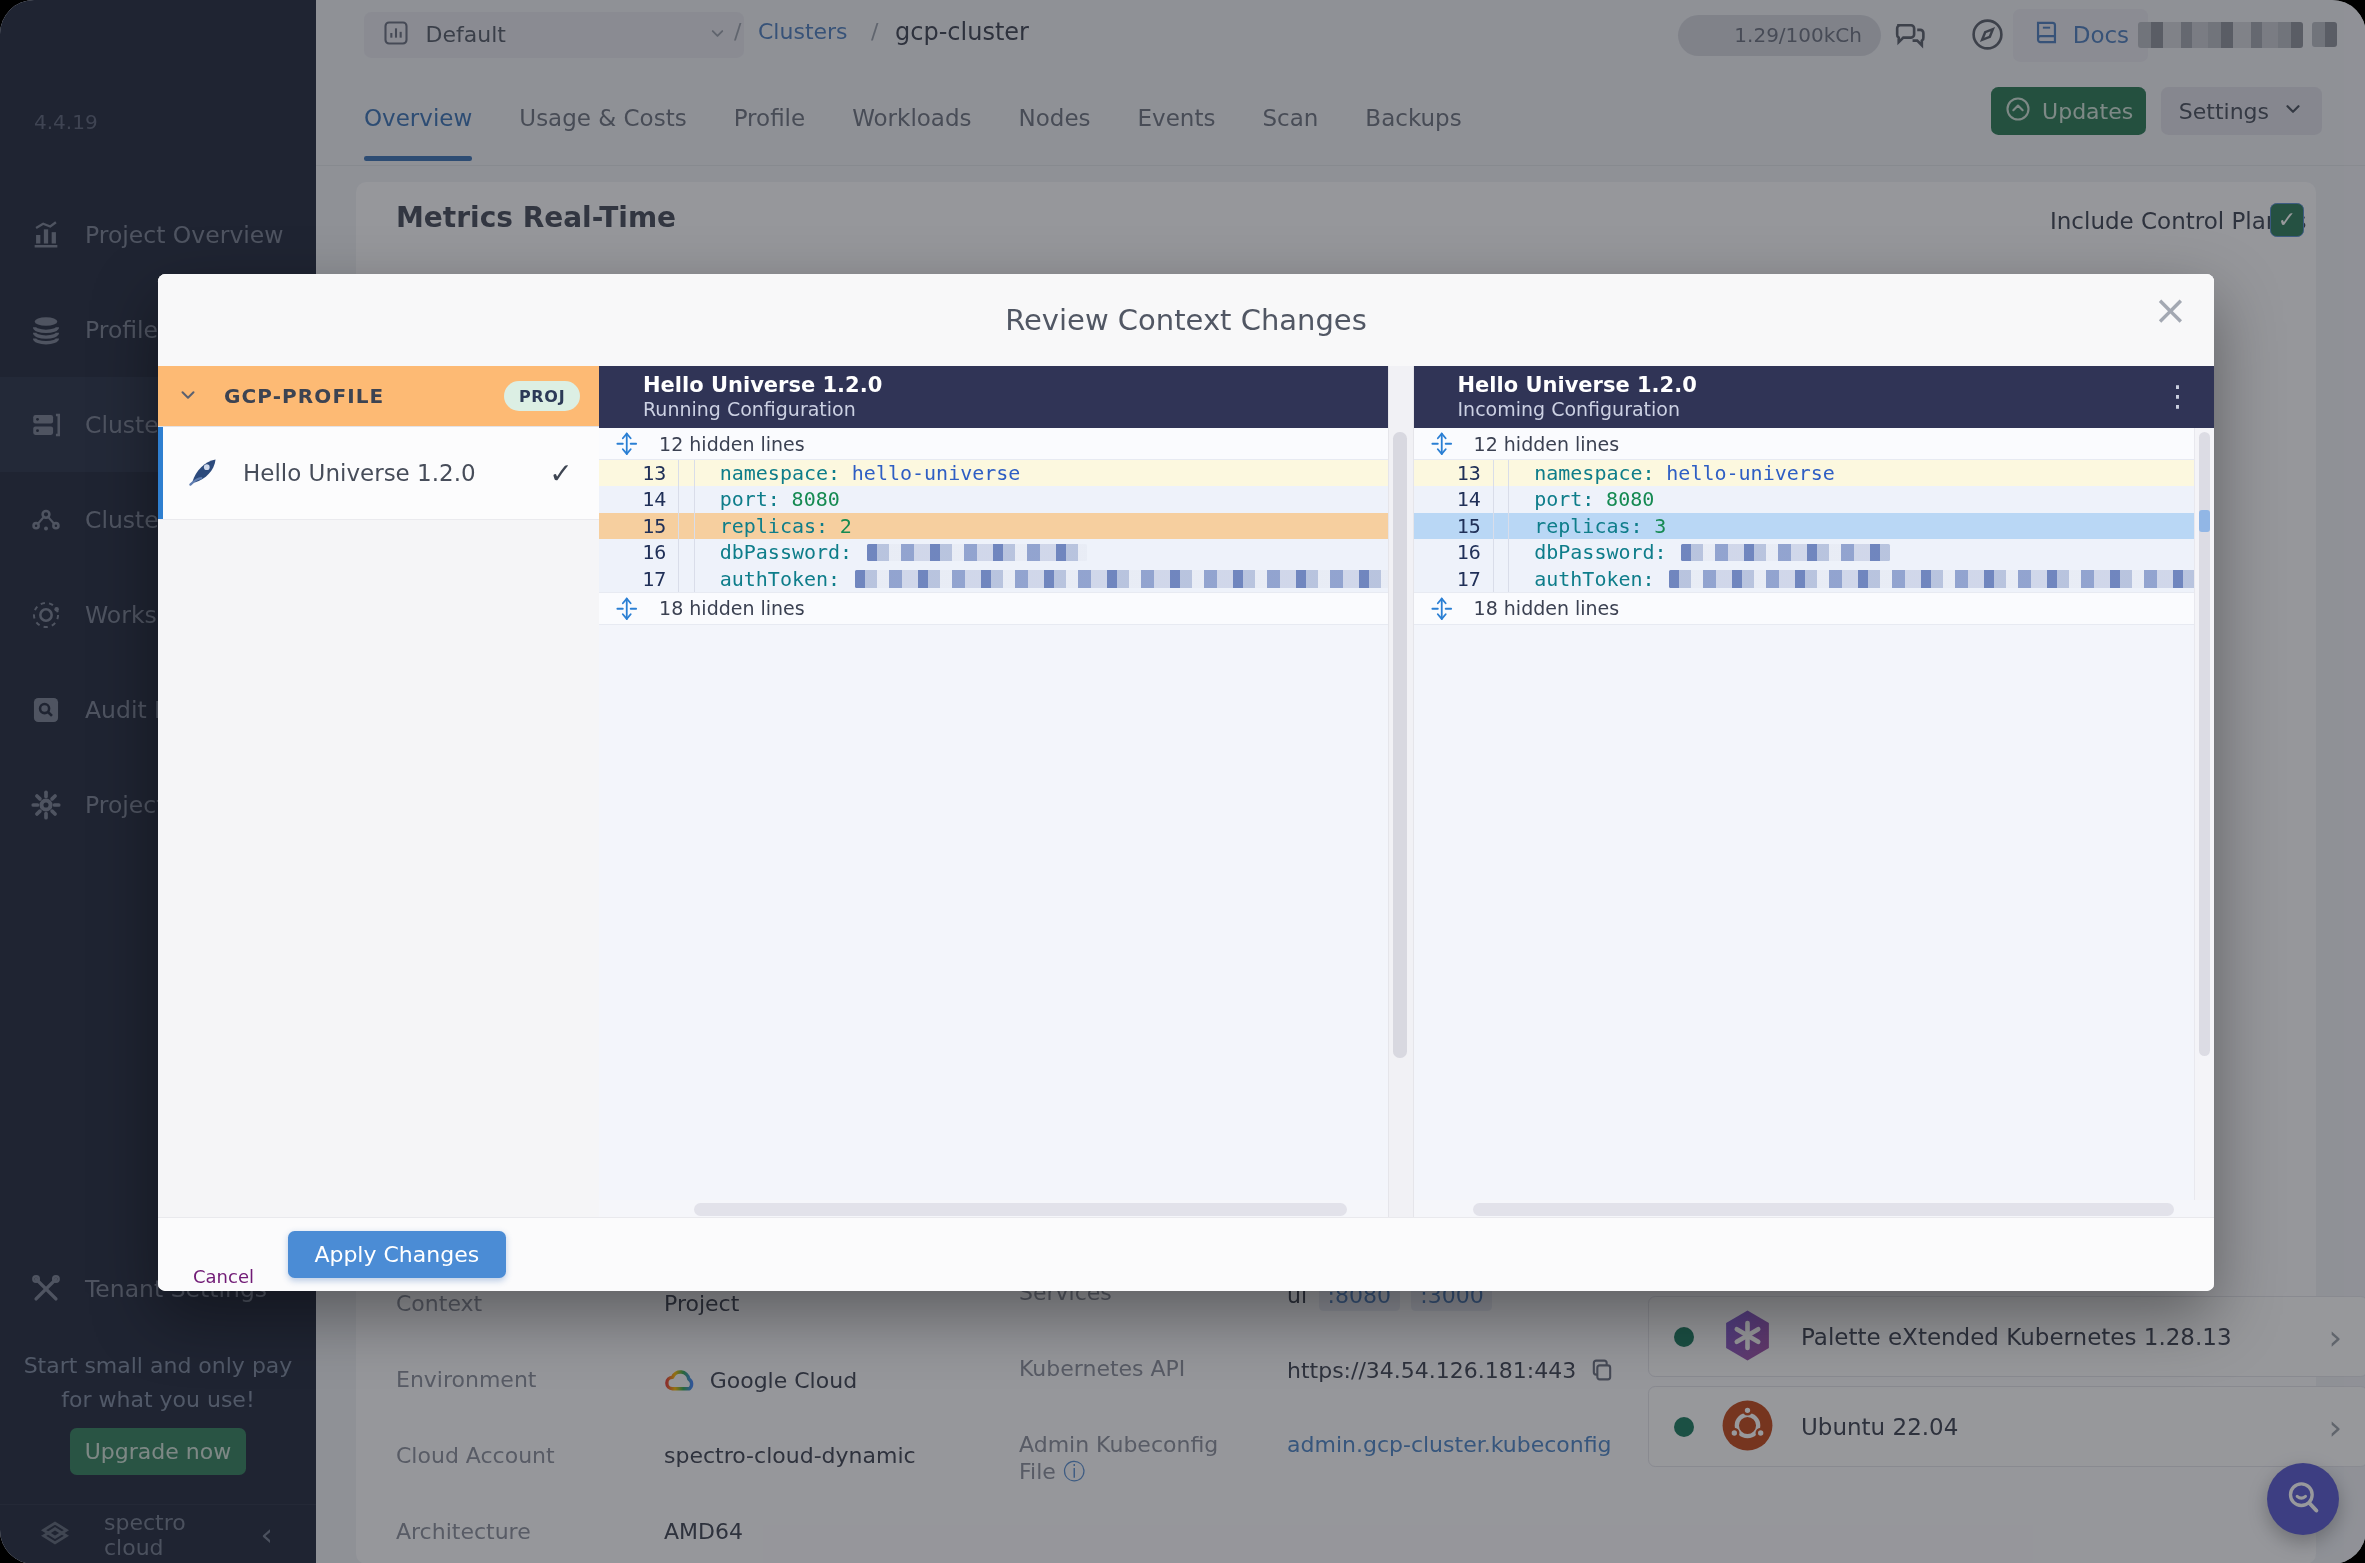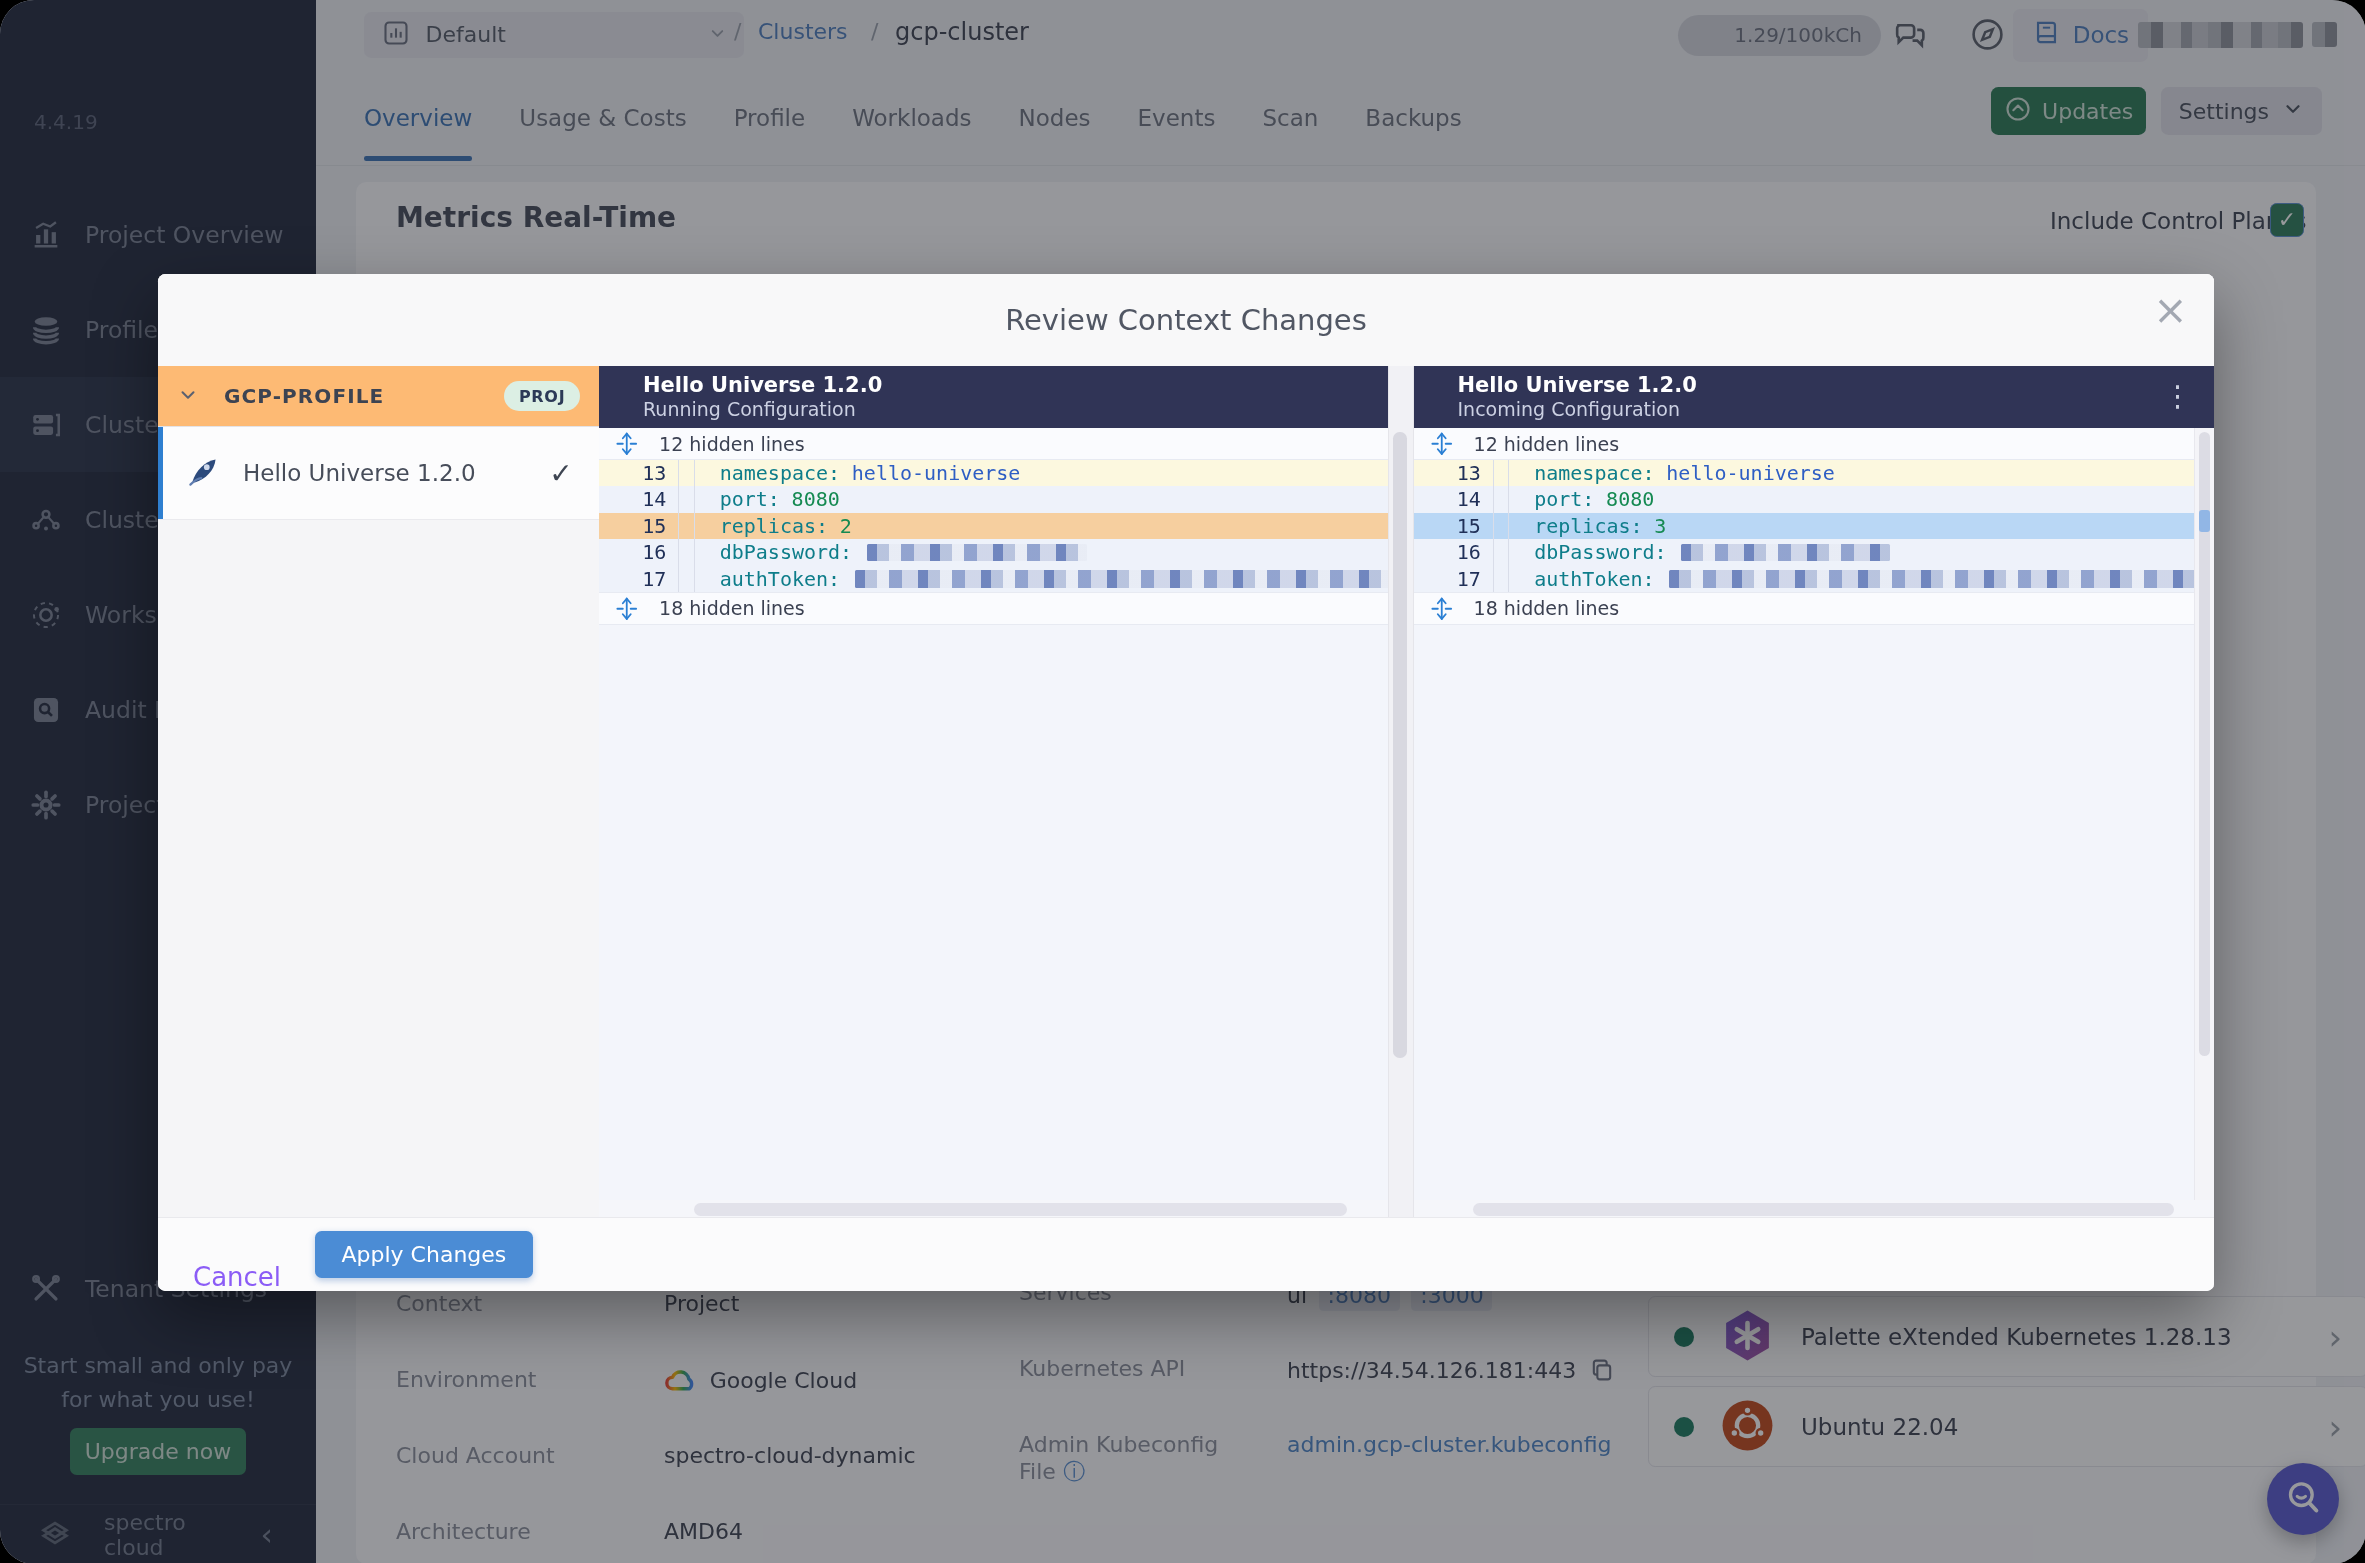--- a/index.html
+++ b/index.html
@@ -114,21 +114,21 @@
   .filler{flex:1;background:#f3f5fb;}
   .hscroll{height:17.6px;flex:0 0 17.6px;background:#f5f6fa;position:relative;}
   .hthumb{position:absolute;top:2.2px;height:13.2px;border-radius:6.6px;background:#e2e2ea;cursor:pointer;}
   .divider{width:23.5px;flex:0 0 23.5px;background:#f1f1f5;border-left:0.7px solid #e5e5ea;border-right:0.7px solid #e5e5ea;position:relative;}
   .vthumb{position:absolute;left:4.4px;top:66px;width:13.2px;height:626px;border-radius:6.6px;background:#d8d8e0;cursor:pointer;}
   .vscroll{position:absolute;right:0;top:62px;bottom:17.6px;width:19px;background:#f4f4f8;border-left:0.7px solid #e8e8ee;}
   .vscroll .vthumb2{position:absolute;left:3.7px;top:4.4px;width:11.7px;height:624px;border-radius:5.9px;background:#dcdce4;cursor:pointer;}
   .vscroll .mark{position:absolute;left:3.7px;top:82px;width:11.7px;height:22px;border-radius:2.9px;background:rgba(120,170,230,.75);}
 
   .m-footer{position:absolute;left:0;bottom:0;right:0;height:73px;background:#fbfbfc;border-top:0.7px solid #e9e9ed;border-radius:0 0 7.3px 7.3px;display:flex;align-items:center;padding-left:35px;gap:34px;}
-  .cancel-link{font-size:26px;color:#8b5cf6;cursor:pointer;margin-top:44px;}
+  .cancel-link{font-size:18px;color:#701a75;cursor:pointer;margin-top:44px;}
   .apply-btn{height:47px;padding:0 26.4px;border:none;border-radius:6.6px;background:#4b8cd5;color:#fff;font-size:22px;font-family:inherit;display:flex;align-items:center;cursor:pointer;box-shadow:0 2.2px 5.9px rgba(43,100,180,.3);}
 </style>
 </head>
 <body>
 
 <div class="window">
 
   <aside class="sidebar">
     <div class="version">4.4.19</div>
     <nav id="side-nav">

